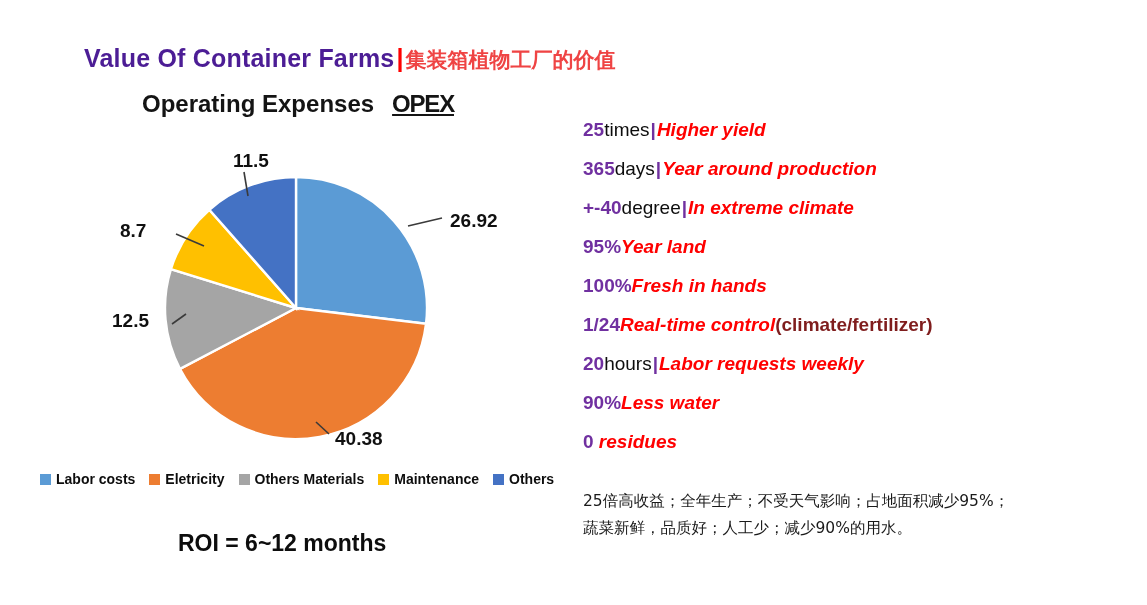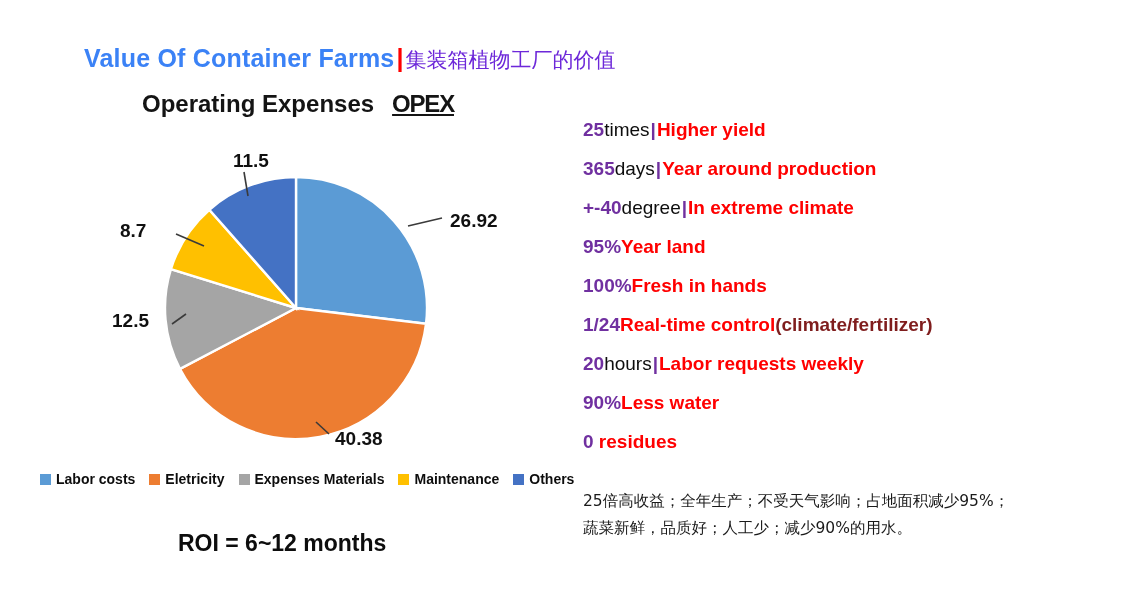--- a/index.html
+++ b/index.html
@@ -27,33 +27,33 @@
   
   .header {
     position: absolute;
     left: 84px;
     top: 44px;
     white-space: nowrap;
   }
   .header .title-en {
     font-size: 25px;
     font-weight: bold;
-    color: #3b82f6;
+    color: #4c1d95;
     letter-spacing: 0.2px;
   }
   .header .title-bar {
     font-size: 25px;
     font-weight: bold;
     color: #FF0000;
     padding: 0 2px;
   }
   .header .title-zh {
     font-size: 21px;
-    font-weight: normal;
-    color: #6d28d9;
+    font-weight: bold;
+    color: #ef4444;
   }
 
   
   .chart-title {
     position: absolute;
     left: 142px;
     top: 90px;
     font-size: 24px;
     font-weight: bold;
     color: #141414;
@@ -149,20 +149,21 @@
     font-weight: normal;
   }
   .b-sep {
     color: #7030A0;
     font-weight: bold;
     padding: 0 1px;
   }
   .b-main {
     color: #FF0000;
     font-weight: bold;
+    font-style: italic;
   }
   .b-tail {
     color: #7f1d1d;
     font-weight: bold;
   }
 
   
   .cn-note {
     position: absolute;
     left: 583px;
@@ -219,21 +220,21 @@
       <div class="legend-item">
         <span class="legend-swatch" style="background: rgb(91, 155, 213);"></span>
         <span class="legend-label">Labor costs</span>
       </div>
       <div class="legend-item">
         <span class="legend-swatch" style="background: rgb(237, 125, 49);"></span>
         <span class="legend-label">Eletricity</span>
       </div>
       <div class="legend-item">
         <span class="legend-swatch" style="background: rgb(165, 165, 165);"></span>
-        <span class="legend-label">Expenses Materials</span>
+        <span class="legend-label">Others Materials</span>
       </div>
       <div class="legend-item">
         <span class="legend-swatch" style="background: rgb(255, 192, 0);"></span>
         <span class="legend-label">Maintenance</span>
       </div>
       <div class="legend-item">
         <span class="legend-swatch" style="background: rgb(68, 114, 196);"></span>
         <span class="legend-label">Others</span>
       </div>
     </div>

